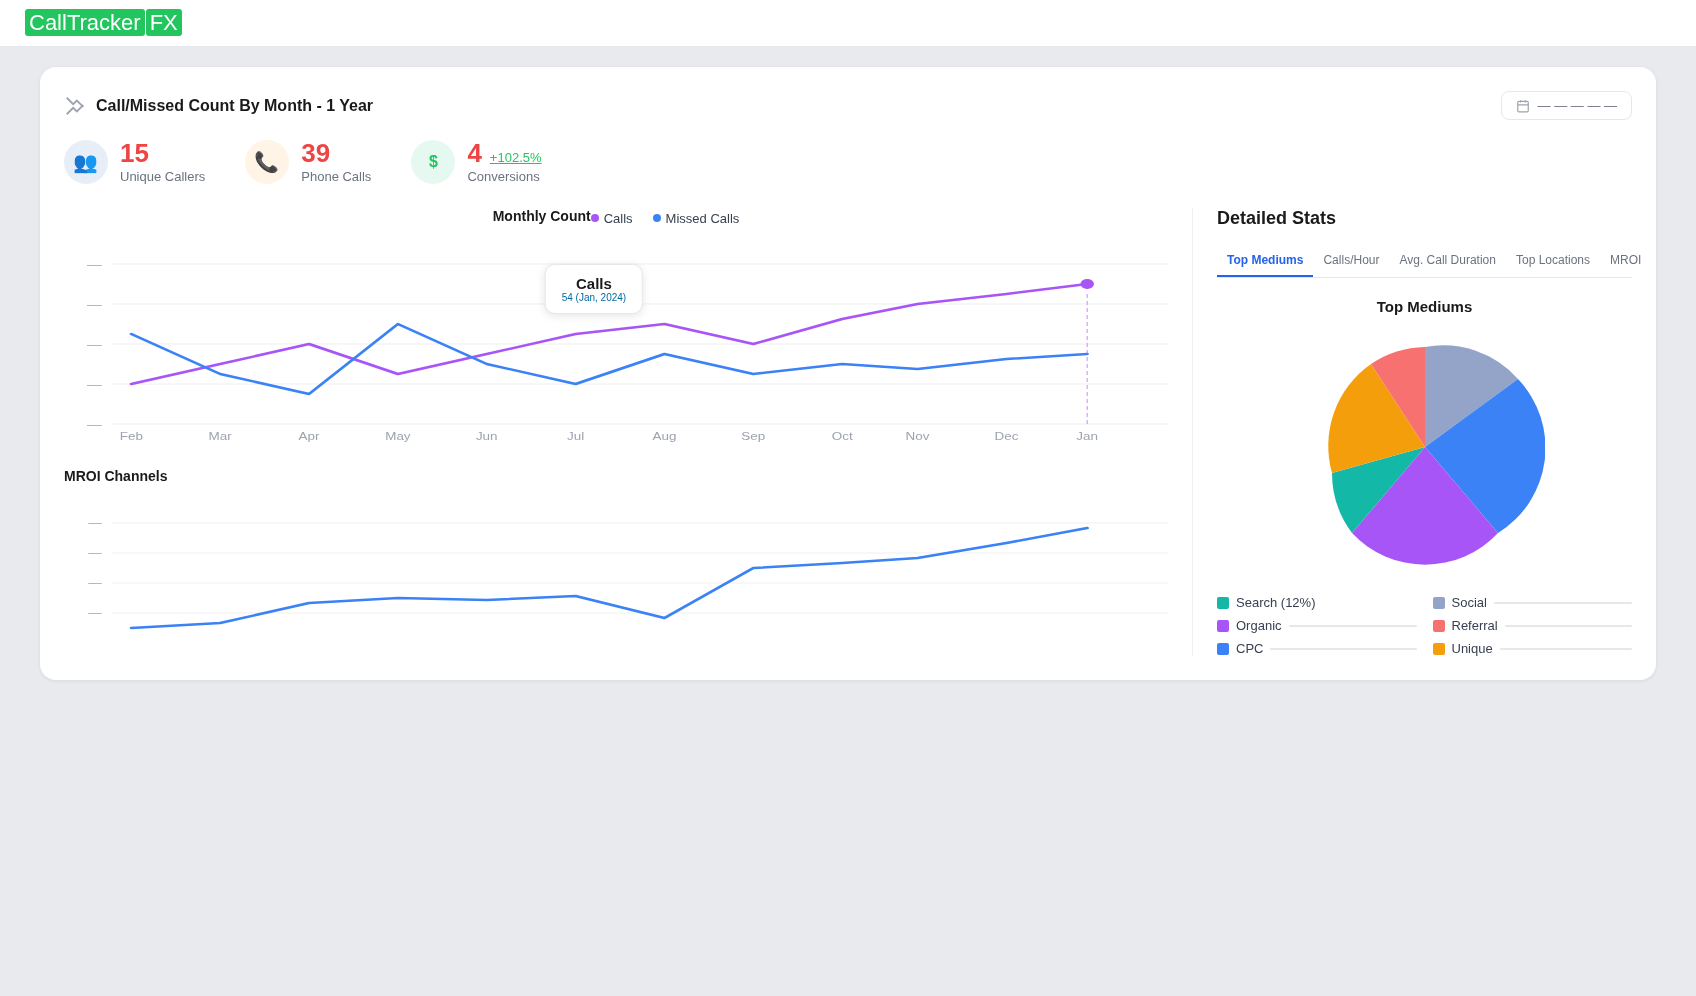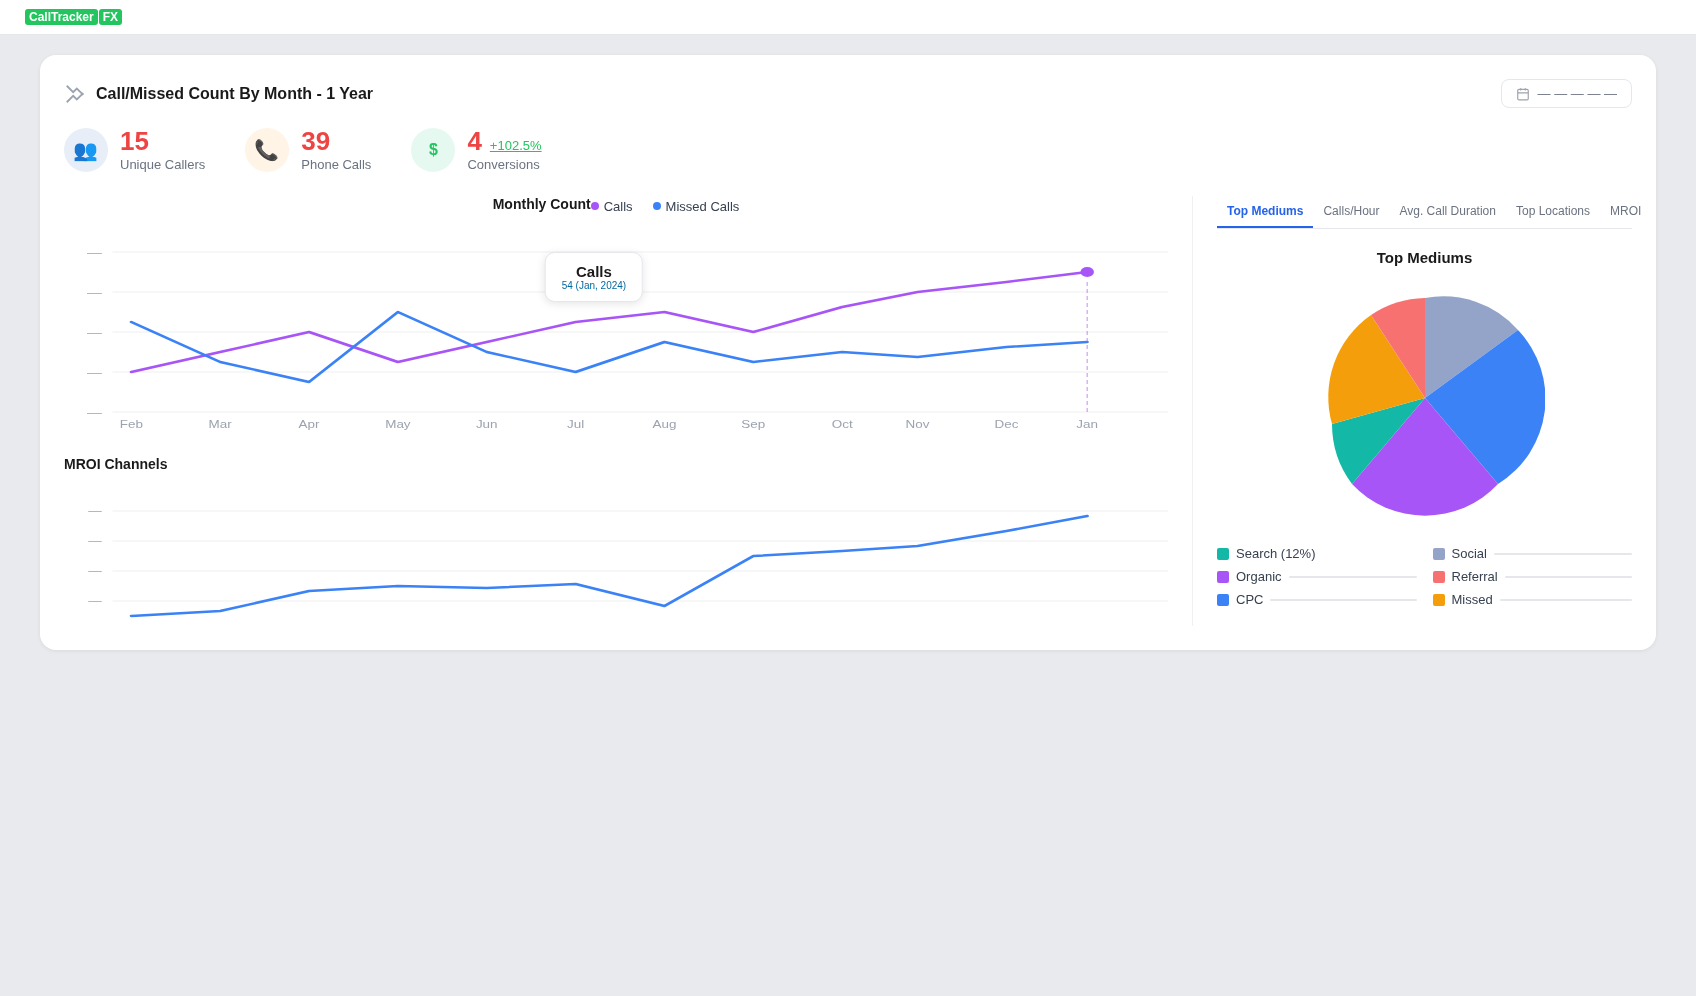--- a/index.html
+++ b/index.html
@@ -11,22 +11,22 @@
       flex-direction: column;
     }
     .top-bar {
       background: #fff;
       padding: 10px 24px;
       display: flex;
       align-items: center;
       border-bottom: 1px solid #e5e7eb;
     }
     .logo {
-      font-size: 12px;
-      font-weight: 700;
+      font-size: 22px;
+      font-weight: 400;
       color: #1a1a1a;
     }
     .logo span {
       background: #22c55e;
       color: #fff;
       padding: 1px 4px;
       border-radius: 3px;
       margin-left: 1px;
     }
     .main-content {
@@ -405,20 +405,21 @@
               <text x="28" y="108" text-anchor="end" font-size="10" fill="#9ca3af">—</text>
 
               <polyline points="50,120 116,115 182,95 248,90 314,92 380,88 446,110 512,60 578,55 634,50 700,35 760,20" fill="none" stroke="#3b82f6" stroke-width="2.5" stroke-linejoin="round" stroke-linecap="round"></polyline>
             </svg>
           </div>
         </div>
 
       </div>
 
       <div class="right-col">
+        <div class="detailed-stats-title">Detailed Stats</div>
 
         <div class="tabs-row">
           <div class="tab active">Top Mediums</div>
           <div class="tab">Calls/Hour</div>
           <div class="tab">Avg. Call Duration</div>
           <div class="tab">Top Locations</div>
           <div class="tab">MROI</div>
         </div>
 
         <div class="pie-title">Top Mediums</div>
@@ -467,21 +468,21 @@
           </div>
 
           <div class="pie-legend-item">
             <div class="pie-legend-dot" style="background:#3b82f6;"></div>
             <span>CPC</span>
             <div class="pie-legend-line"></div>
           </div>
 
           <div class="pie-legend-item">
             <div class="pie-legend-dot" style="background:#f59e0b;"></div>
-            <span>Missed</span>
+            <span>Unique</span>
             <div class="pie-legend-line"></div>
           </div>
         </div>
 
       </div>
     </div>
 
   </div>
 </div>
 

